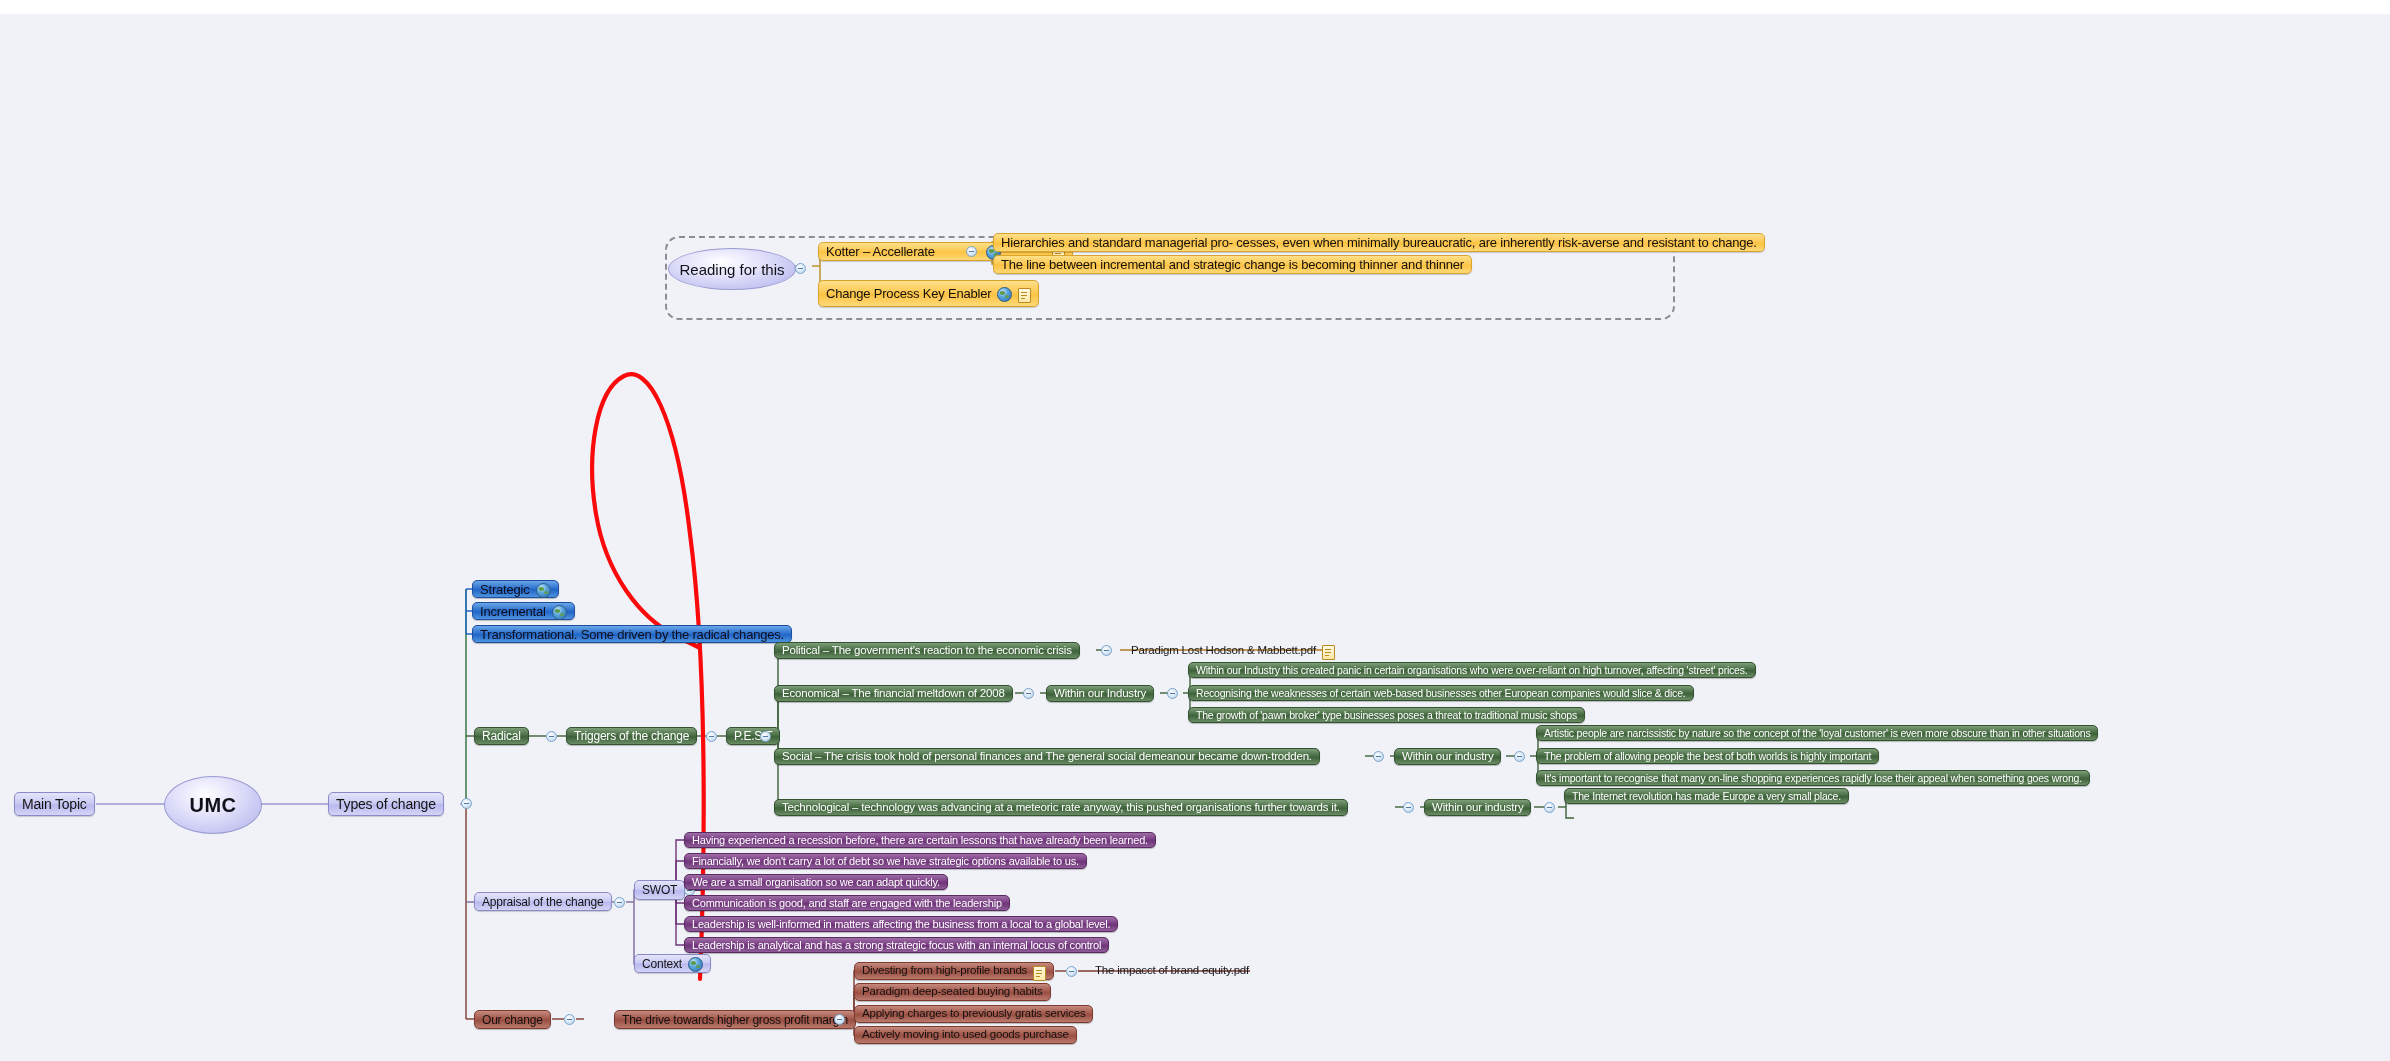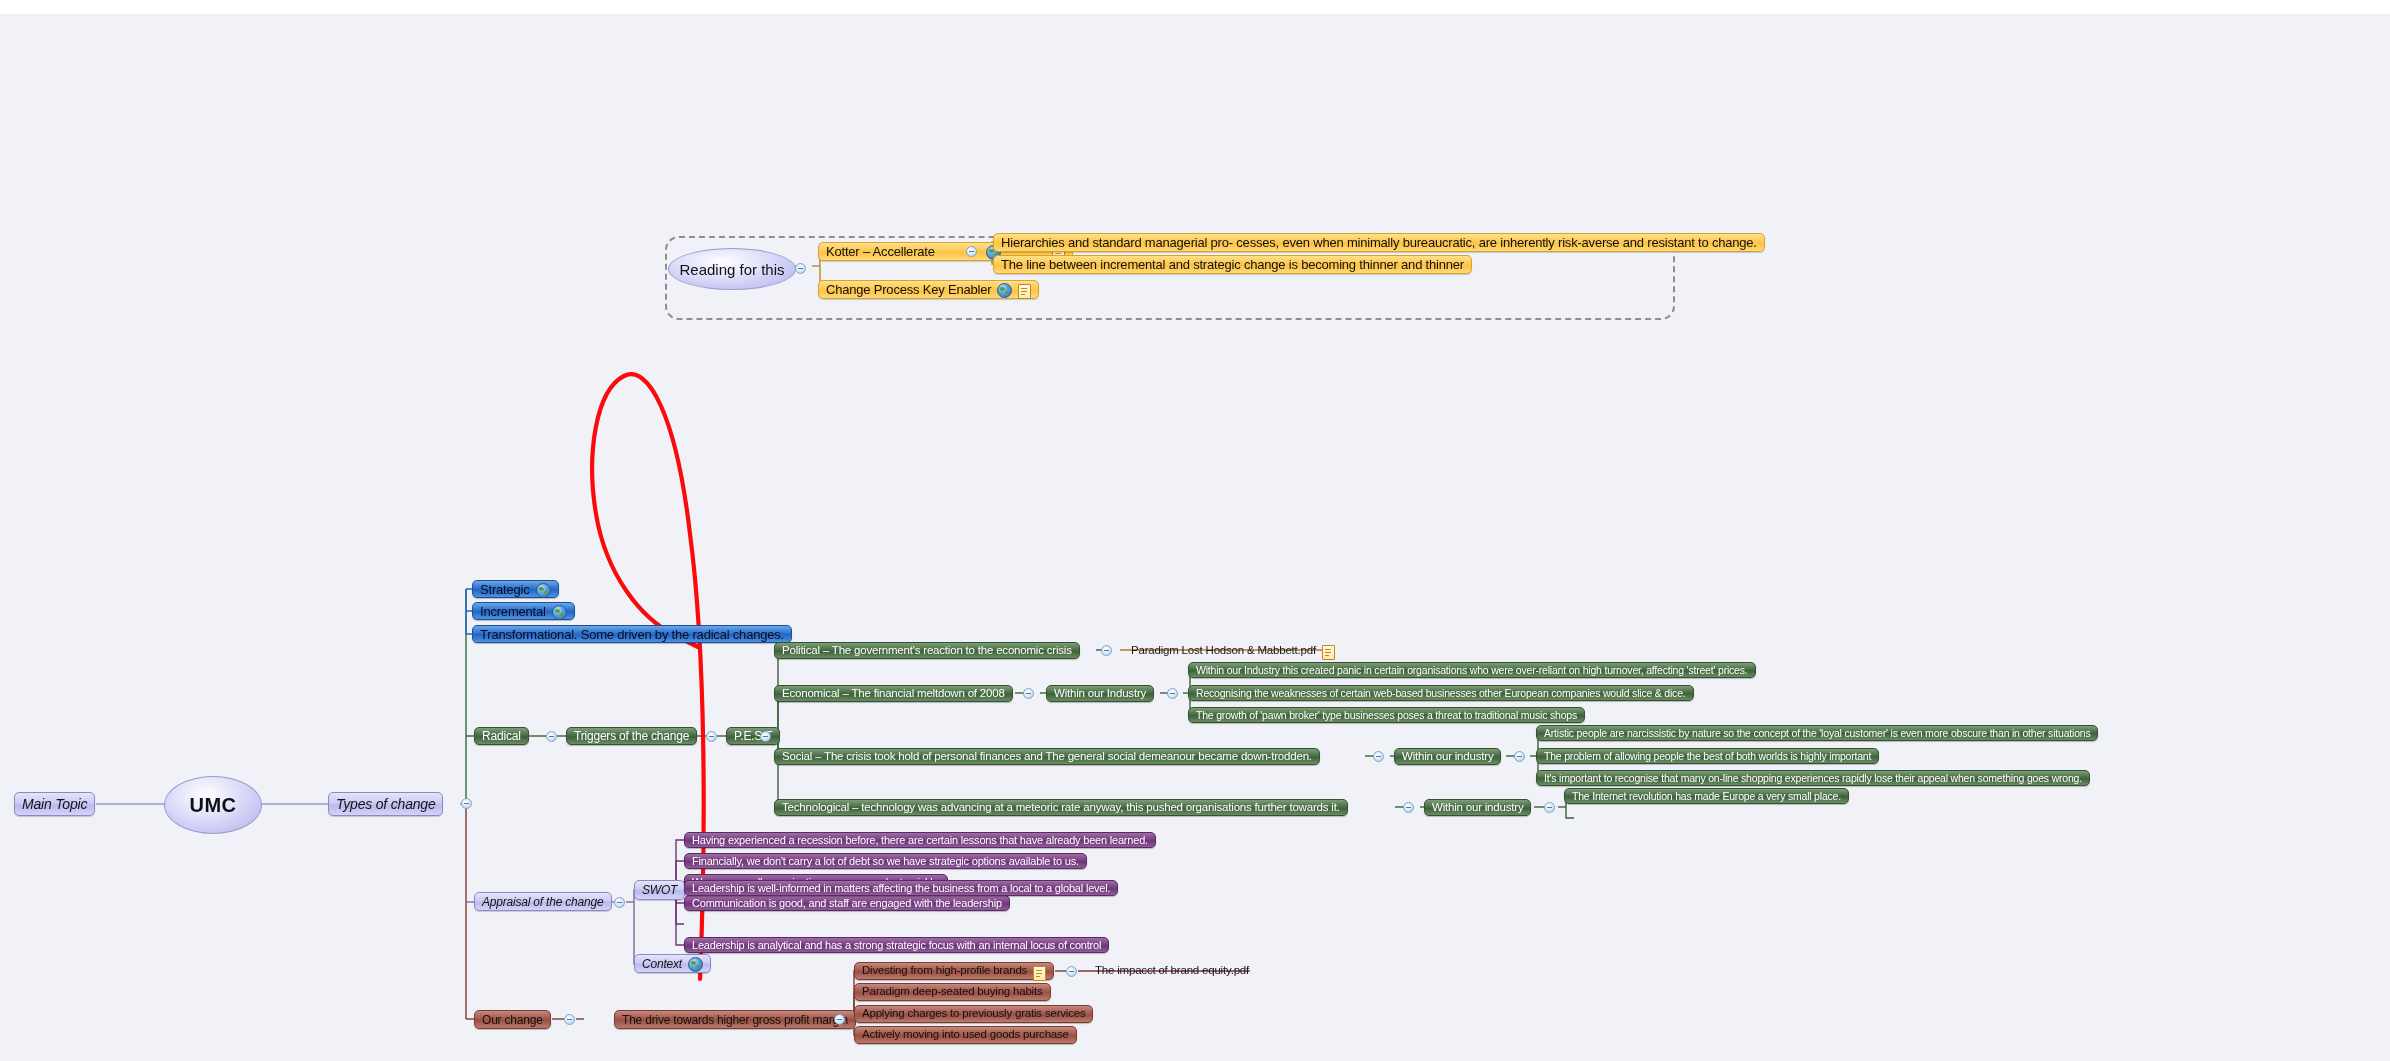--- a/index.html
+++ b/index.html
@@ -30,21 +30,20 @@
   }
   .node .lbl{display:inline-block;}
   .ico{display:inline-block;margin-left:6px;line-height:0;flex:0 0 auto;}
 
   
   .t-purple{
     background:linear-gradient(to bottom,#e4e4fb 0%,#ccccf4 45%,#b9b9ef 55%,#d4d4f7 100%);
     border:1px solid #8a8ac8;
     color:#141414;
     box-shadow:0 1px 1px rgba(0,0,0,.18);
-    font-style:italic;
   }
   .t-blue{
     background:linear-gradient(to bottom,#6aa7e8 0%,#2f73cf 45%,#2266c6 55%,#4e93e0 100%);
     border:1px solid #1d4f9c;
     color:#0c0c1a;
     box-shadow:0 1px 1px rgba(0,0,0,.25);
   }
   .t-green{
     background:linear-gradient(to bottom,#7d9e78 0%,#4a6e46 45%,#3d6139 55%,#6b8d66 100%);
     border:1px solid #33522f;
@@ -244,21 +243,21 @@
   </div>
   <div class="handle" style="left:966px;top:232px;"></div>
 
   <div class="node t-yellow" style="left:993px;top:219px;height:19px;">
     <span class="lbl">Hierarchies and standard managerial pro- cesses, even when minimally bureaucratic, are inherently risk-averse and resistant to change.</span>
   </div>
   <div class="node t-yellow" style="left:993px;top:241px;height:19px;">
     <span class="lbl">The line between incremental and strategic change is becoming thinner and thinner</span>
   </div>
 
-  <div class="node t-yellow" style="left:818px;top:266px;height:19px;">
+  <div class="node t-yellow" style="left:818px;top:266px;height:27px;">
     <span class="lbl">Change Process Key Enabler</span>
     <span class="ico"><span class="globe"></span></span>
     <span class="ico"><span class="note"><i></i><i></i><i></i></span></span>
   </div>
 
   <div class="node t-purple" style="left:14px;top:778px;height:24px;font-size:14px;">
     <span class="lbl">Main Topic</span>
   </div>
 
   <div class="ellipse" id="umc-node" style="left:164px;top:762px;width:96px;height:56px;">
@@ -377,21 +376,21 @@
   </div>
   <div class="node t-magenta" style="left:684px;top:839px;height:16px;font-size:11px;">
     <span class="lbl">Financially, we don't carry a lot of debt so we have strategic options available to us.</span>
   </div>
   <div class="node t-magenta" style="left:684px;top:860px;height:16px;font-size:11px;">
     <span class="lbl">We are a small organisation so we can adapt quickly.</span>
   </div>
   <div class="node t-magenta" style="left:684px;top:881px;height:16px;font-size:11px;">
     <span class="lbl">Communication is good, and staff are engaged with the leadership</span>
   </div>
-  <div class="node t-magenta" style="left:684px;top:866px;height:16px;font-size:11px;">
+  <div class="node t-magenta" style="left:684px;top:902px;height:16px;font-size:11px;border-radius:6px;">
     <span class="lbl">Leadership is well-informed in matters affecting the business from a local to a global level.</span>
   </div>
   <div class="node t-magenta" style="left:684px;top:923px;height:16px;font-size:11px;">
     <span class="lbl">Leadership is analytical and has a strong strategic focus with an internal locus of control</span>
   </div>
 
   <div class="node t-brown" style="left:474px;top:996px;height:19px;font-size:12px;">
     <span class="lbl">Our change</span>
   </div>
   <div class="handle" style="left:564px;top:1000px;"></div>

